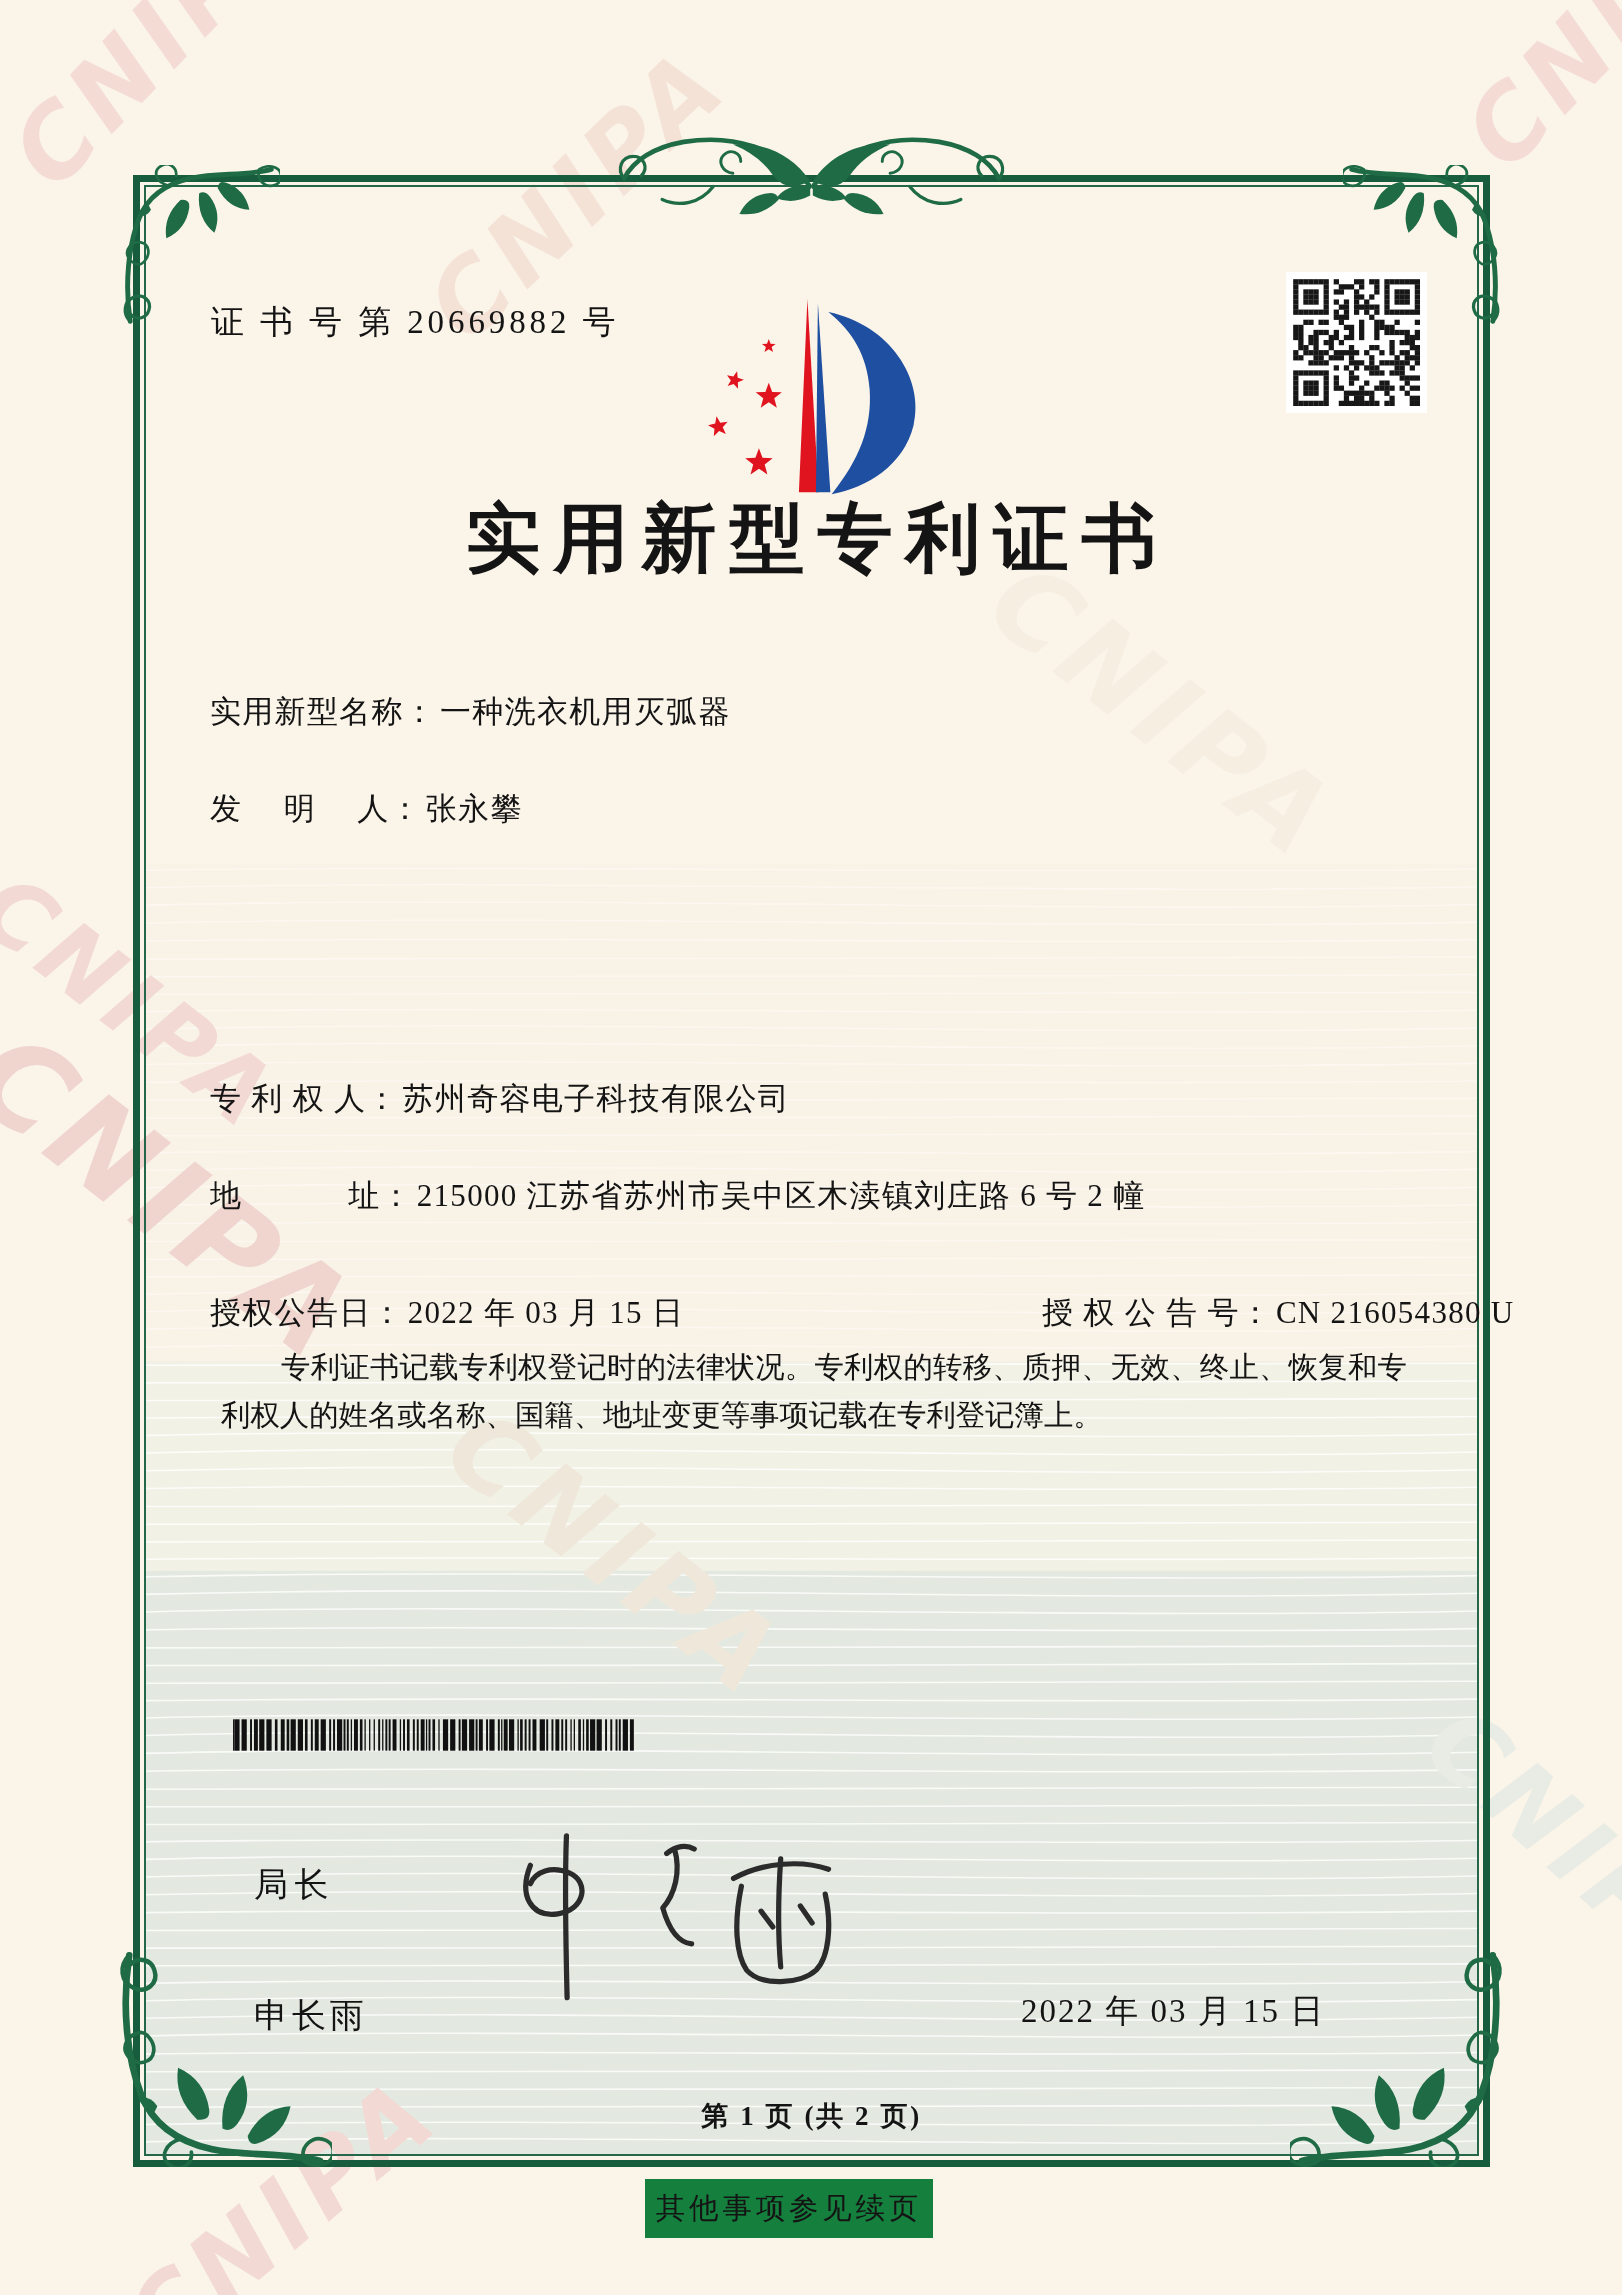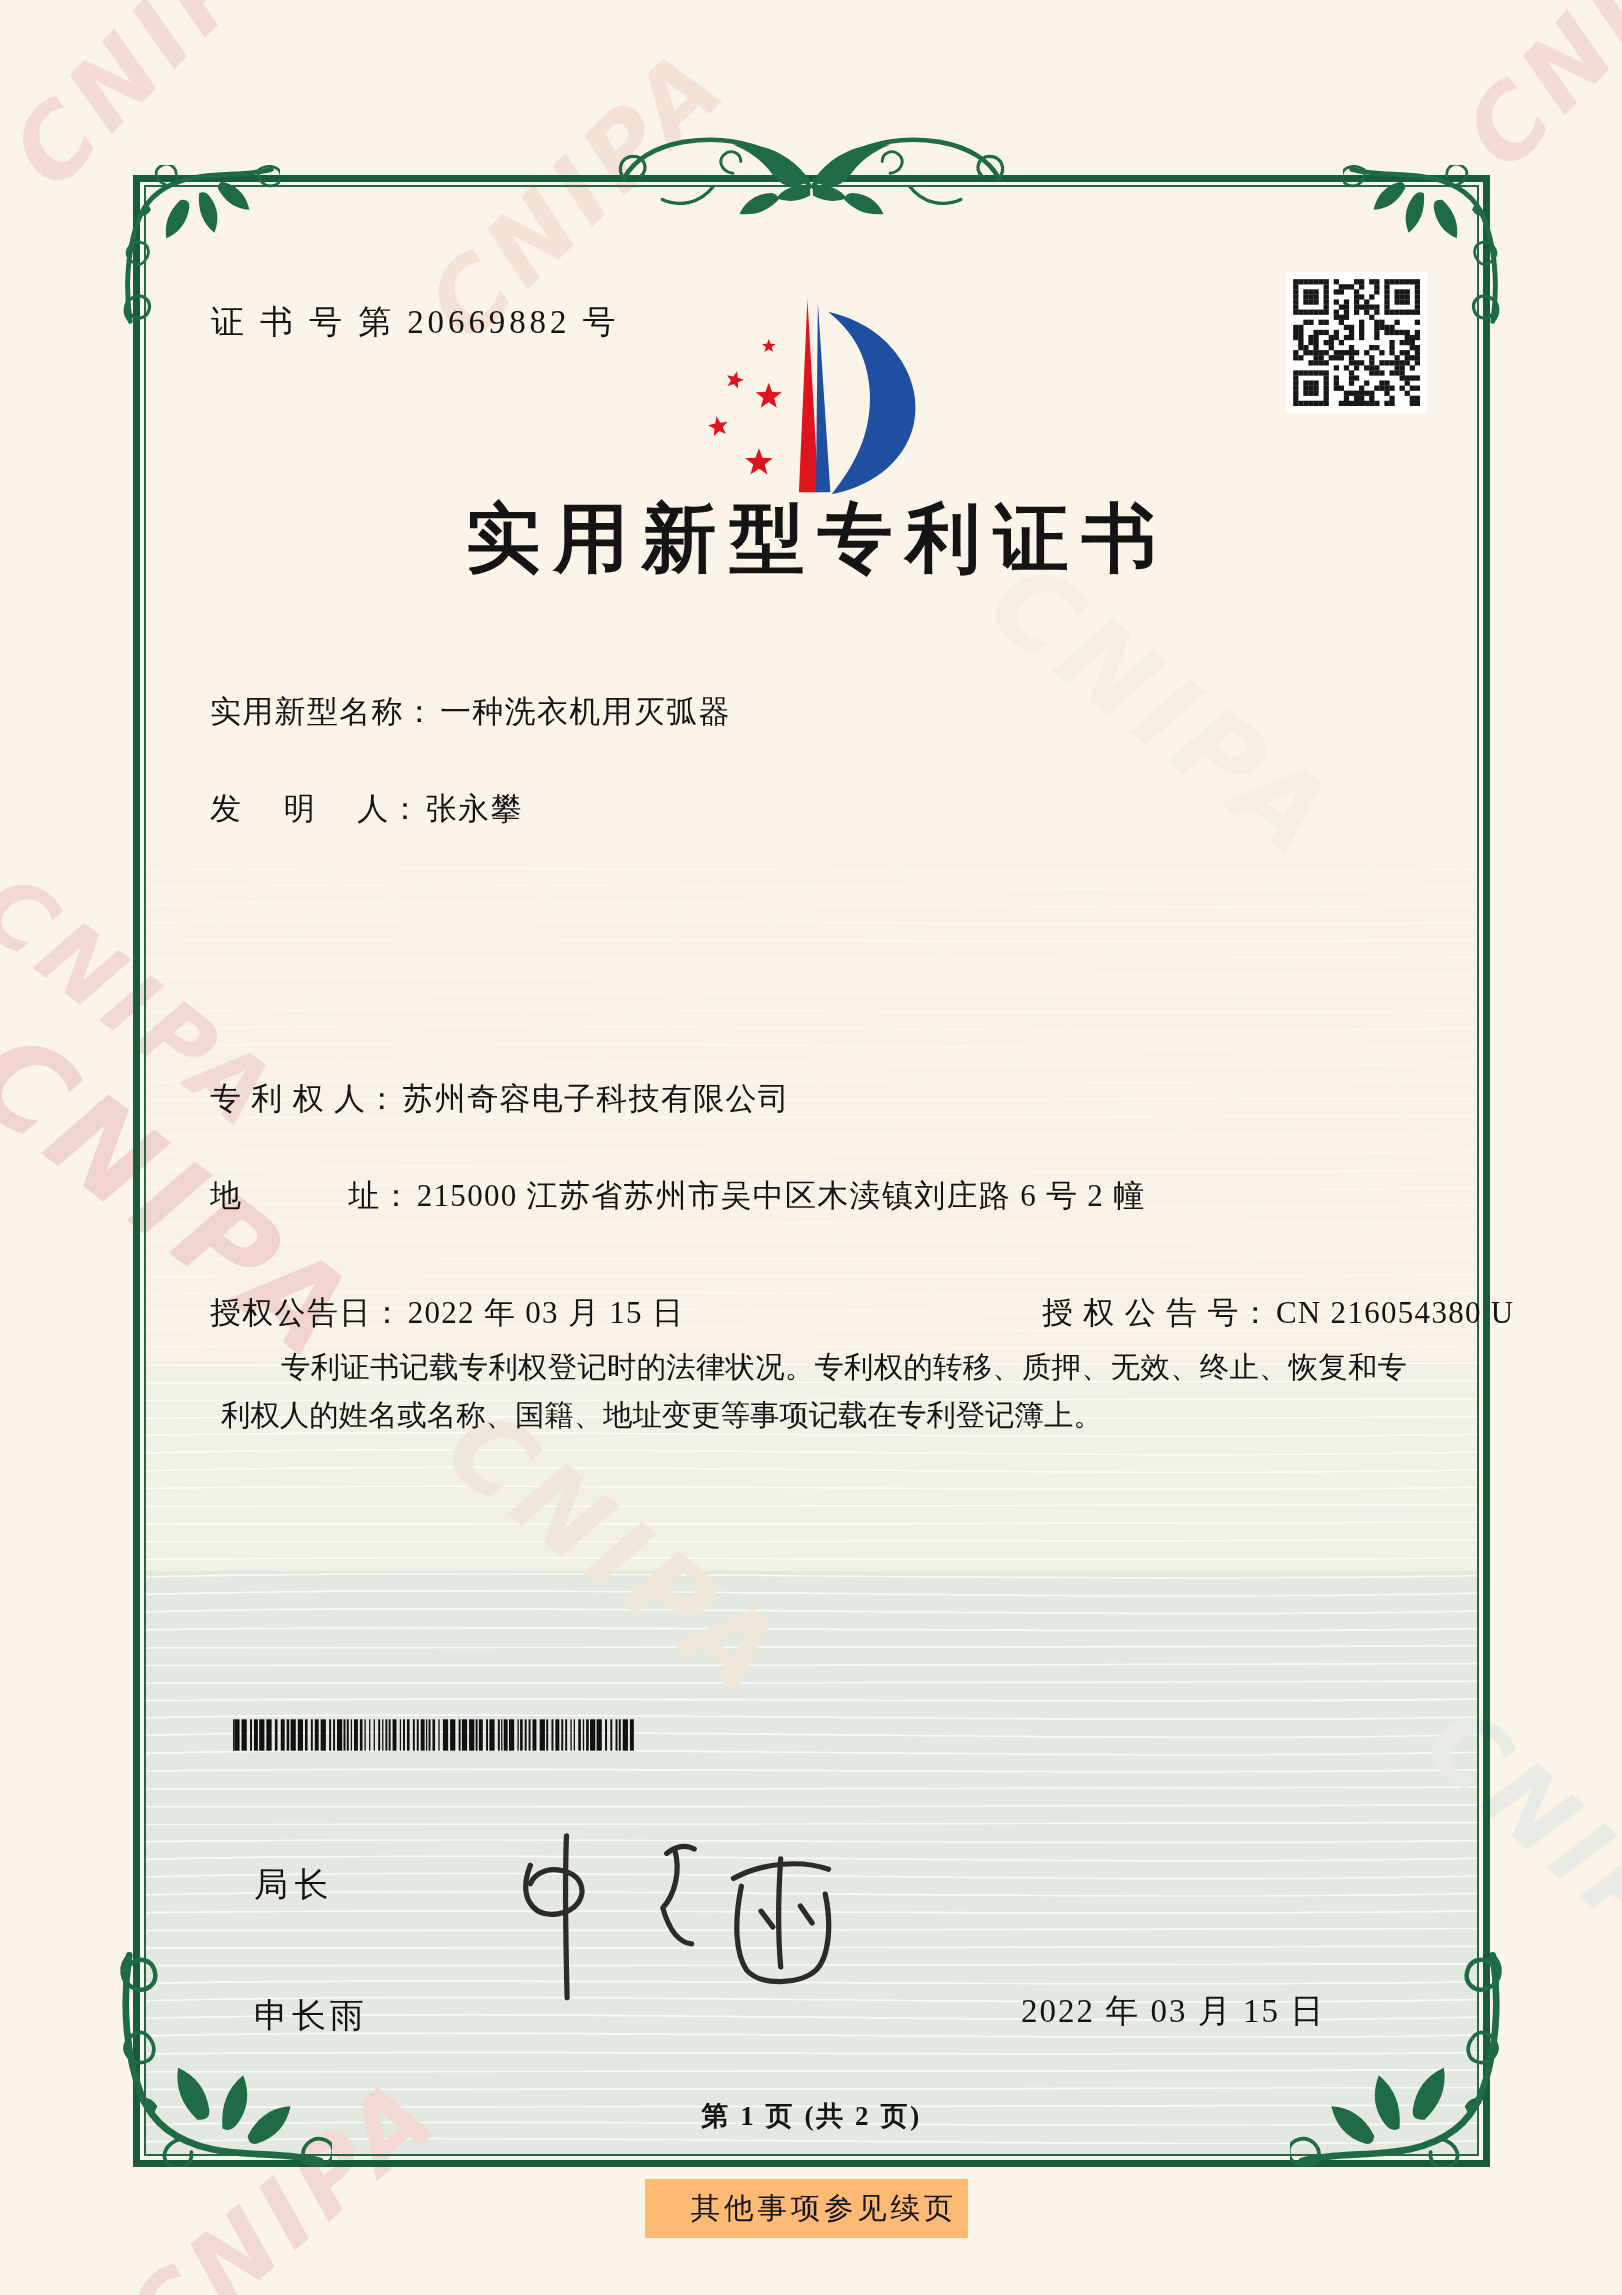--- a/index.html
+++ b/index.html
@@ -27,22 +27,22 @@
   .grant-right{position:absolute;left:832px;top:0;}
   .paras{position:absolute;left:221px;width:1186px;top:1343px;font-size:29.4px;line-height:48px;
          text-align:justify;z-index:5;}
   .paras p{margin:0;text-indent:60px;}
   #barcode{position:absolute;left:233px;top:1718px;z-index:5;}
   .signer-title{position:absolute;left:254px;top:1862px;font-size:34px;letter-spacing:6.5px;z-index:5;}
   .signer-name{position:absolute;left:254px;top:1993px;font-size:34px;letter-spacing:3.9px;z-index:5;}
   #signature{position:absolute;left:478px;top:1826px;z-index:5;}
   .issue-date{position:absolute;left:1021px;top:1989px;font-size:33px;letter-spacing:2px;z-index:5;white-space:nowrap;}
   .page-number{position:absolute;left:0;right:0;top:2098px;text-align:center;font-size:27px;letter-spacing:2.6px;z-index:5;font-weight:bold;}
-  .cont-note{position:absolute;left:645px;top:2179px;width:288px;height:59px;background:#fdba74;
-             display:flex;align-items:center;justify-content:center;font-size:29.4px;letter-spacing:3.9px;z-index:6;padding-left:35px;}
+  .cont-note{position:absolute;left:645px;top:2179px;width:288px;height:59px;background:#15803d;
+             display:flex;align-items:center;justify-content:center;font-size:29.4px;letter-spacing:3.9px;z-index:6;}
   #logo{position:absolute;left:681px;top:278px;z-index:5;}
   #qr{position:absolute;left:1286px;top:272px;z-index:5;}
 </style>
 </head>
 <body>
 
 <div class="page">
 
   <svg id="waves" width="1332" height="1291" viewBox="0 0 2036 1973">
       <rect x="0" y="0" width="2036" height="760" fill="#f7f0e3" opacity="0.55"></rect>

